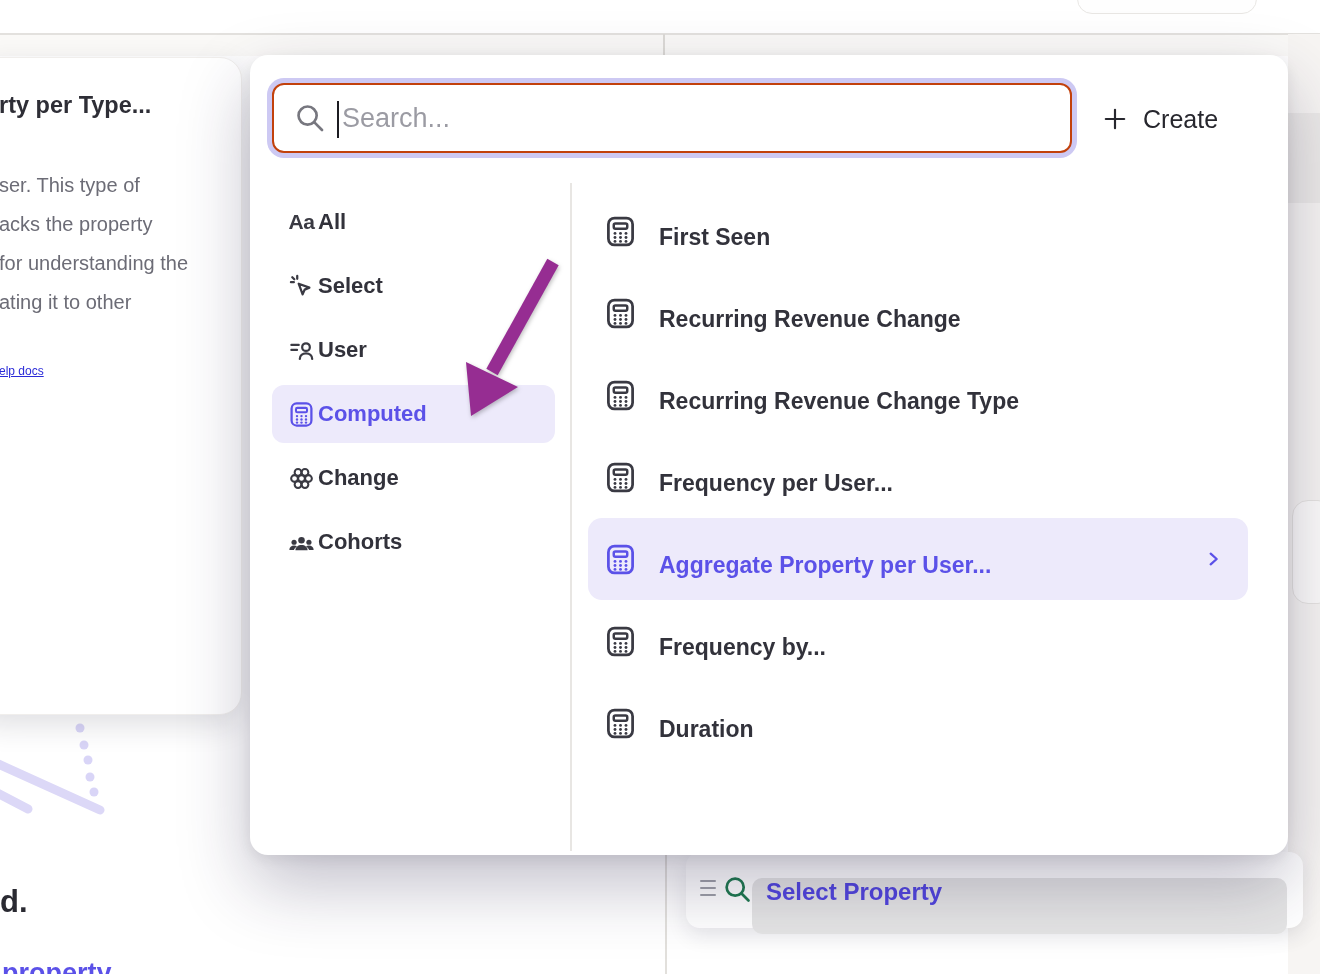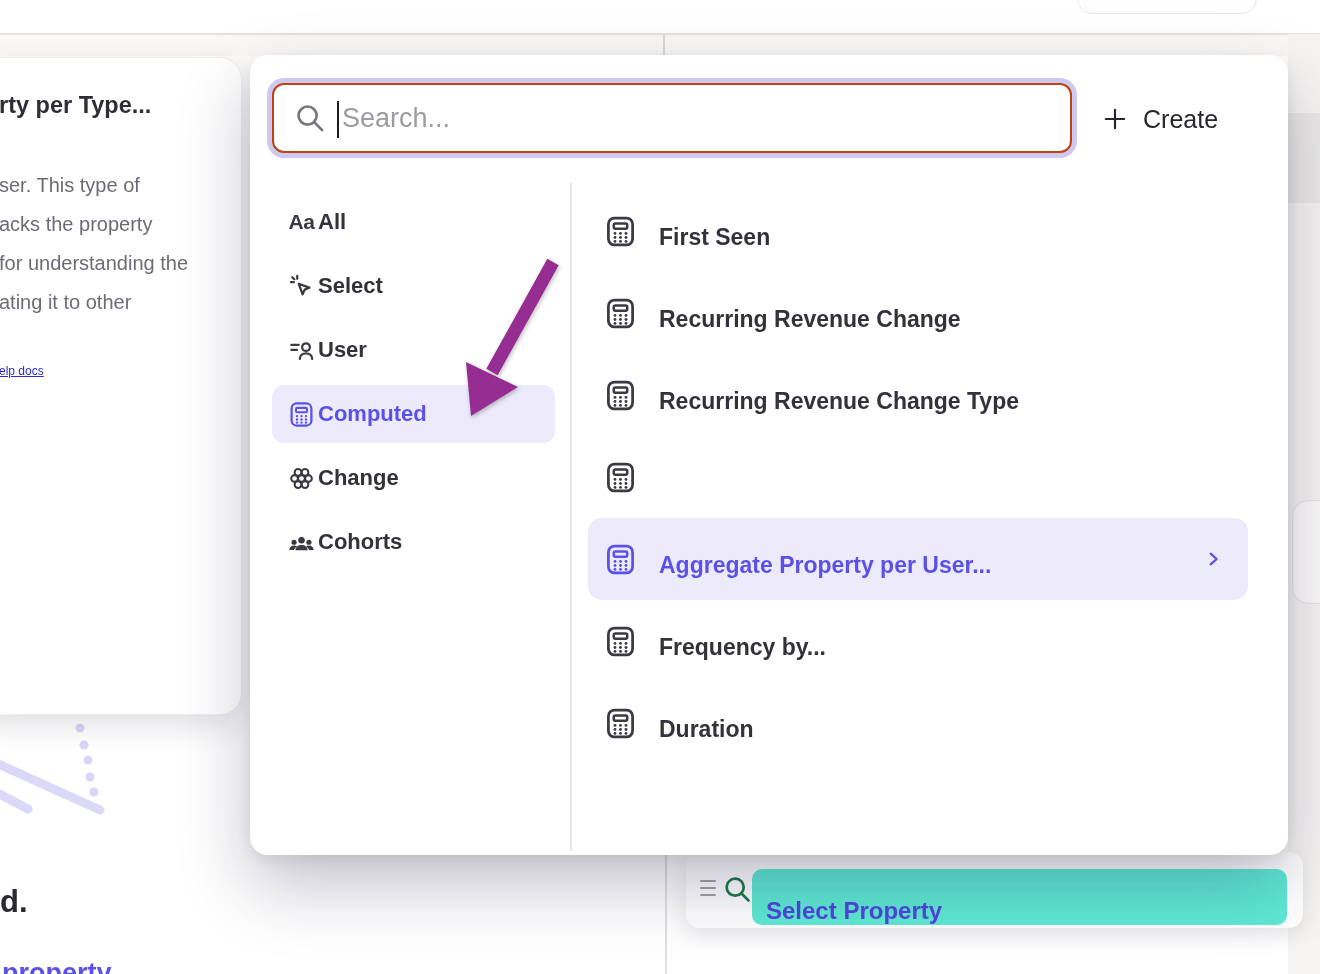--- a/index.html
+++ b/index.html
@@ -32,22 +32,22 @@
   .tooltip-body { position:absolute; left:24px; top:108px; font-size:20px; line-height:39px; color:#6c6c76; white-space:nowrap; }
   .tooltip-link { position:absolute; left:24px; top:270px; font-size:12px; font-weight:500; color:#2b2bd8;
                   text-decoration:underline; white-space:nowrap; cursor:pointer;margin-top:36px; }
 
   
   .select-card { position:absolute; left:686px; top:852px; width:617px; height:76px; background:#fff;
                  border-radius:14px; z-index:3; box-shadow:0 8px 20px rgba(30,30,60,.10); }
   .drag-handle { position:absolute; left:14px; top:28px; width:16px; height:20px; cursor:grab; }
   .drag-handle span { display:block; width:16px; height:2.4px; background:#9fa0a8; border-radius:2px; margin-bottom:4.6px; }
   .green-search { position:absolute; left:36px; top:22px; width:31px; height:31px; color:#1e7a4f; }
-  .select-pill { position:absolute; left:66px; top:17px; width:535px; height:56px; background:#5eead4;
-                 border-radius:10px; display:flex; align-items:flex-end; padding-left:14px; cursor:pointer; }
+  .select-pill { position:absolute; left:66px; top:26px; width:535px; height:56px; background:#e5e5e5;
+                 border-radius:10px; display:flex; align-items:flex-start; padding-left:14px; cursor:pointer; }
   .select-pill .lbl { font-size:24px; font-weight:600; color:#5145df; }
 
   
   .modal { position:absolute; left:250px; top:55px; width:1038px; height:800px; background:#fff;
            border-radius:18px; z-index:10;
            box-shadow:0 30px 70px rgba(35,30,70,.28), 0 4px 14px rgba(0,0,0,.08); }
 
   .search-glow { position:absolute; left:17px; top:23px; width:810px; height:80px; background:#cdc9f3; border-radius:17px; }
   .search-box { position:absolute; left:5px; top:5px; width:800px; height:70px; background:#fff;
                 border:2px solid #c2410c; border-radius:12px; }
@@ -310,20 +310,21 @@
             <circle cx="12" cy="13.4" r="1.05"></circle>
             <circle cx="16" cy="13.4" r="1.05"></circle>
             <circle cx="8" cy="16.4" r="1.05"></circle>
             <circle cx="12" cy="16.4" r="1.05"></circle>
             <circle cx="16" cy="16.4" r="1.05"></circle>
             <circle cx="8" cy="19.2" r="1.05"></circle>
             <circle cx="12" cy="19.2" r="1.05"></circle>
             <circle cx="16" cy="19.2" r="1.05"></circle>
           </g>
       </svg>
+      <span class="plabel">Frequency per User...</span>
     </div>
 
     <div class="prop-row selected" style="top:463px">
       <svg class="picon" viewBox="0 0 24 24" fill="none" stroke="currentColor">
         <rect x="3.2" y="2.2" width="17.6" height="19.6" rx="4.5" stroke-width="2"></rect>
         <rect x="7.1" y="6.1" width="9.8" height="3.9" rx="1.2" stroke-width="1.8"></rect>
         <g fill="currentColor" stroke="none">
             <circle cx="8" cy="13.4" r="1.05"></circle>
             <circle cx="12" cy="13.4" r="1.05"></circle>
             <circle cx="16" cy="13.4" r="1.05"></circle>

